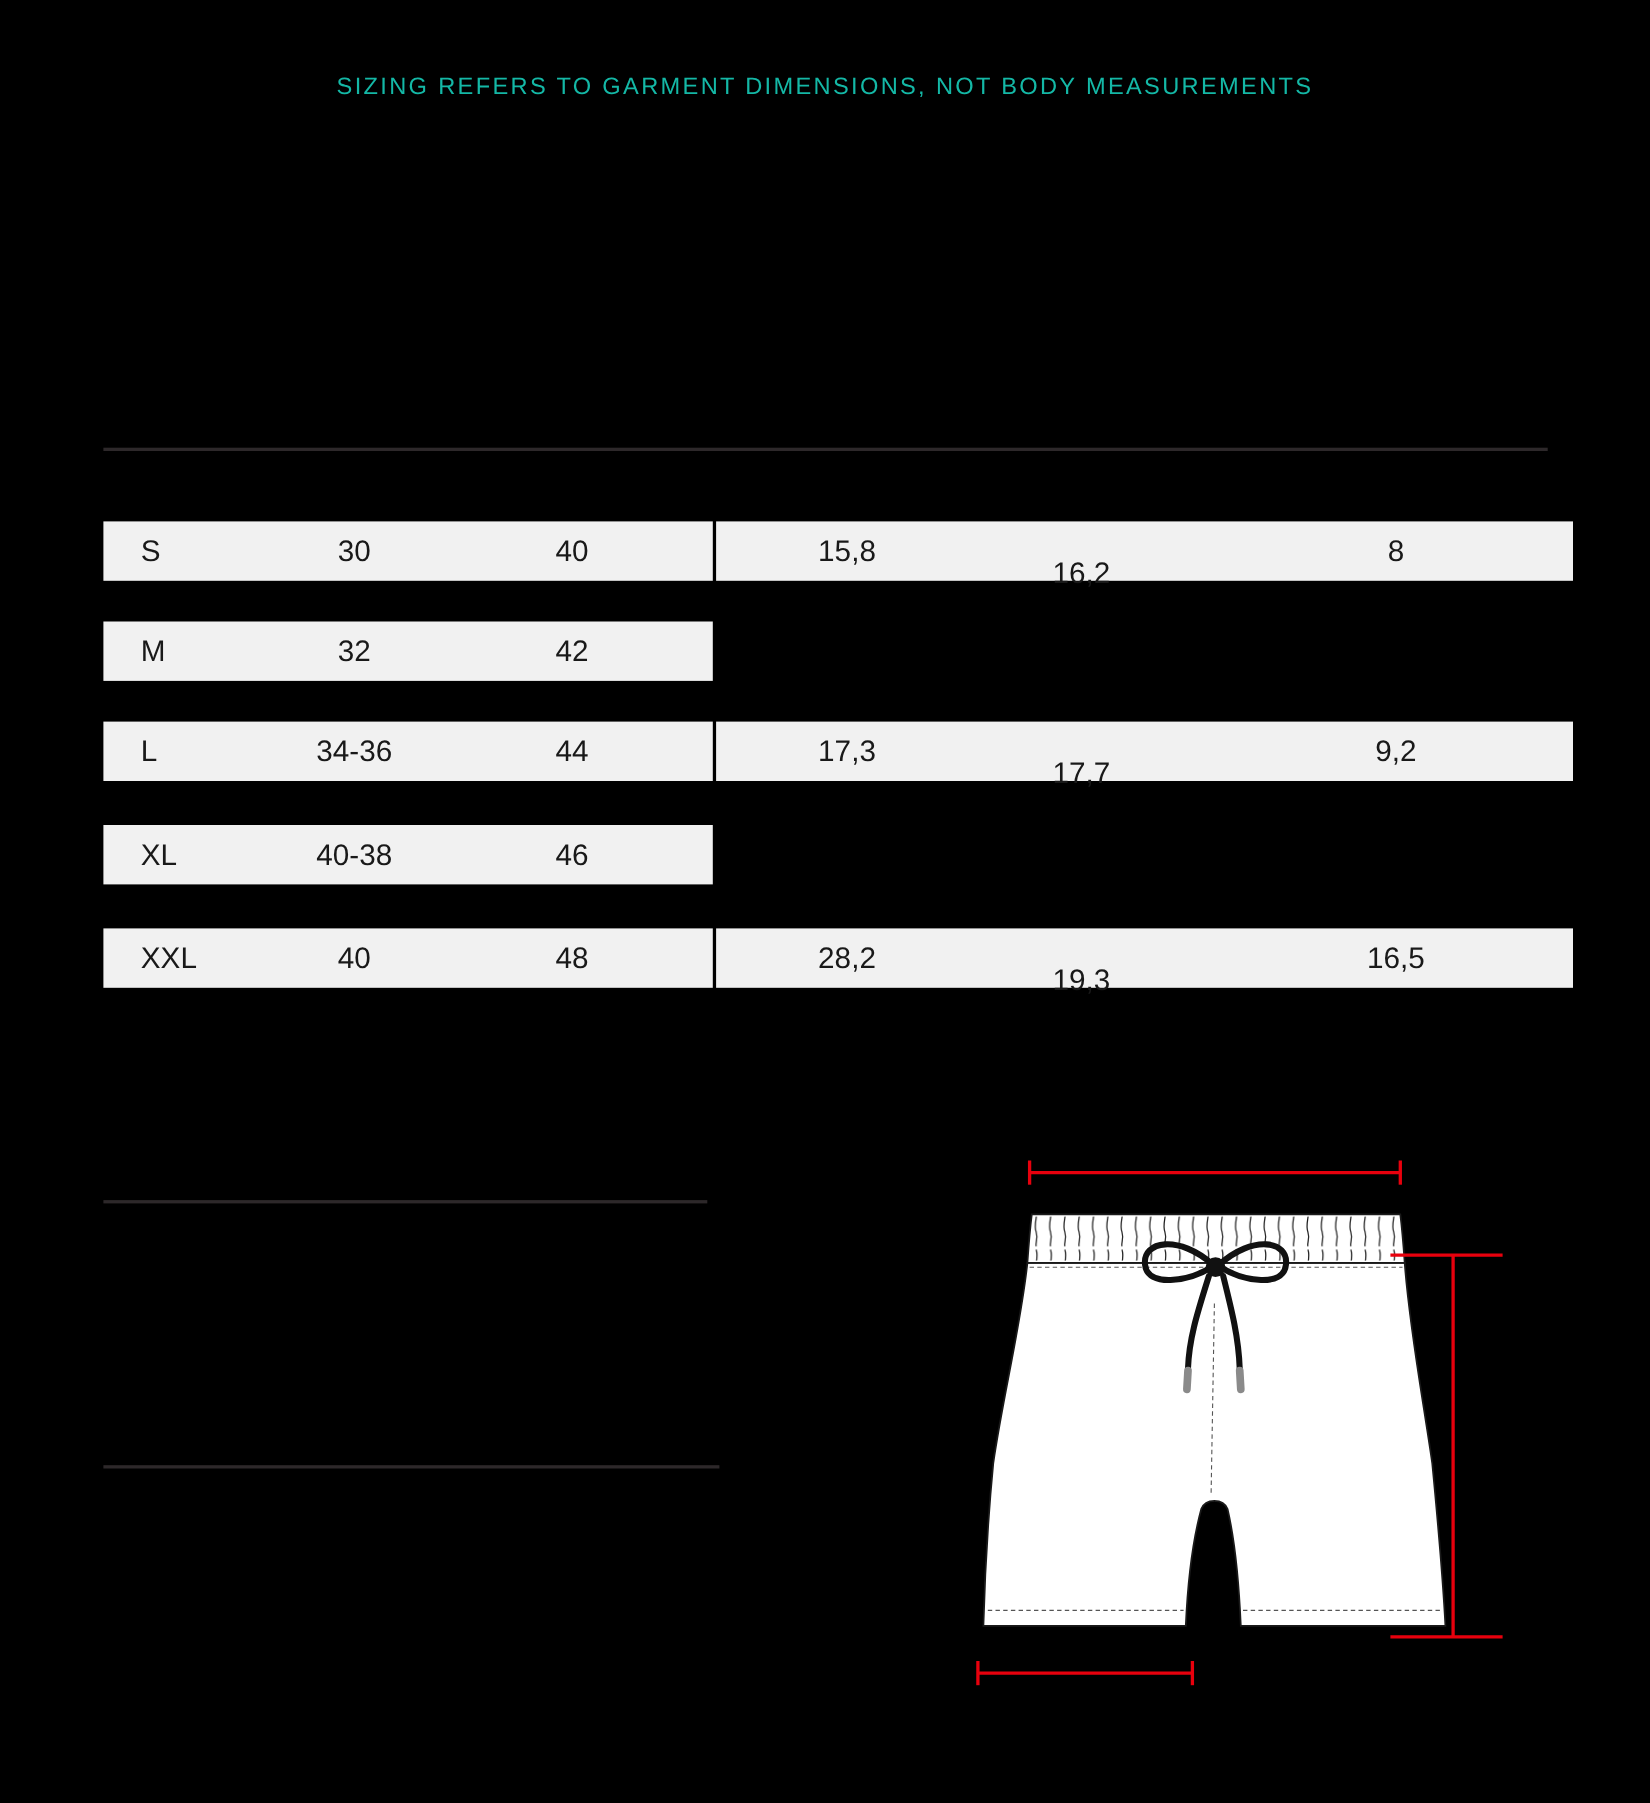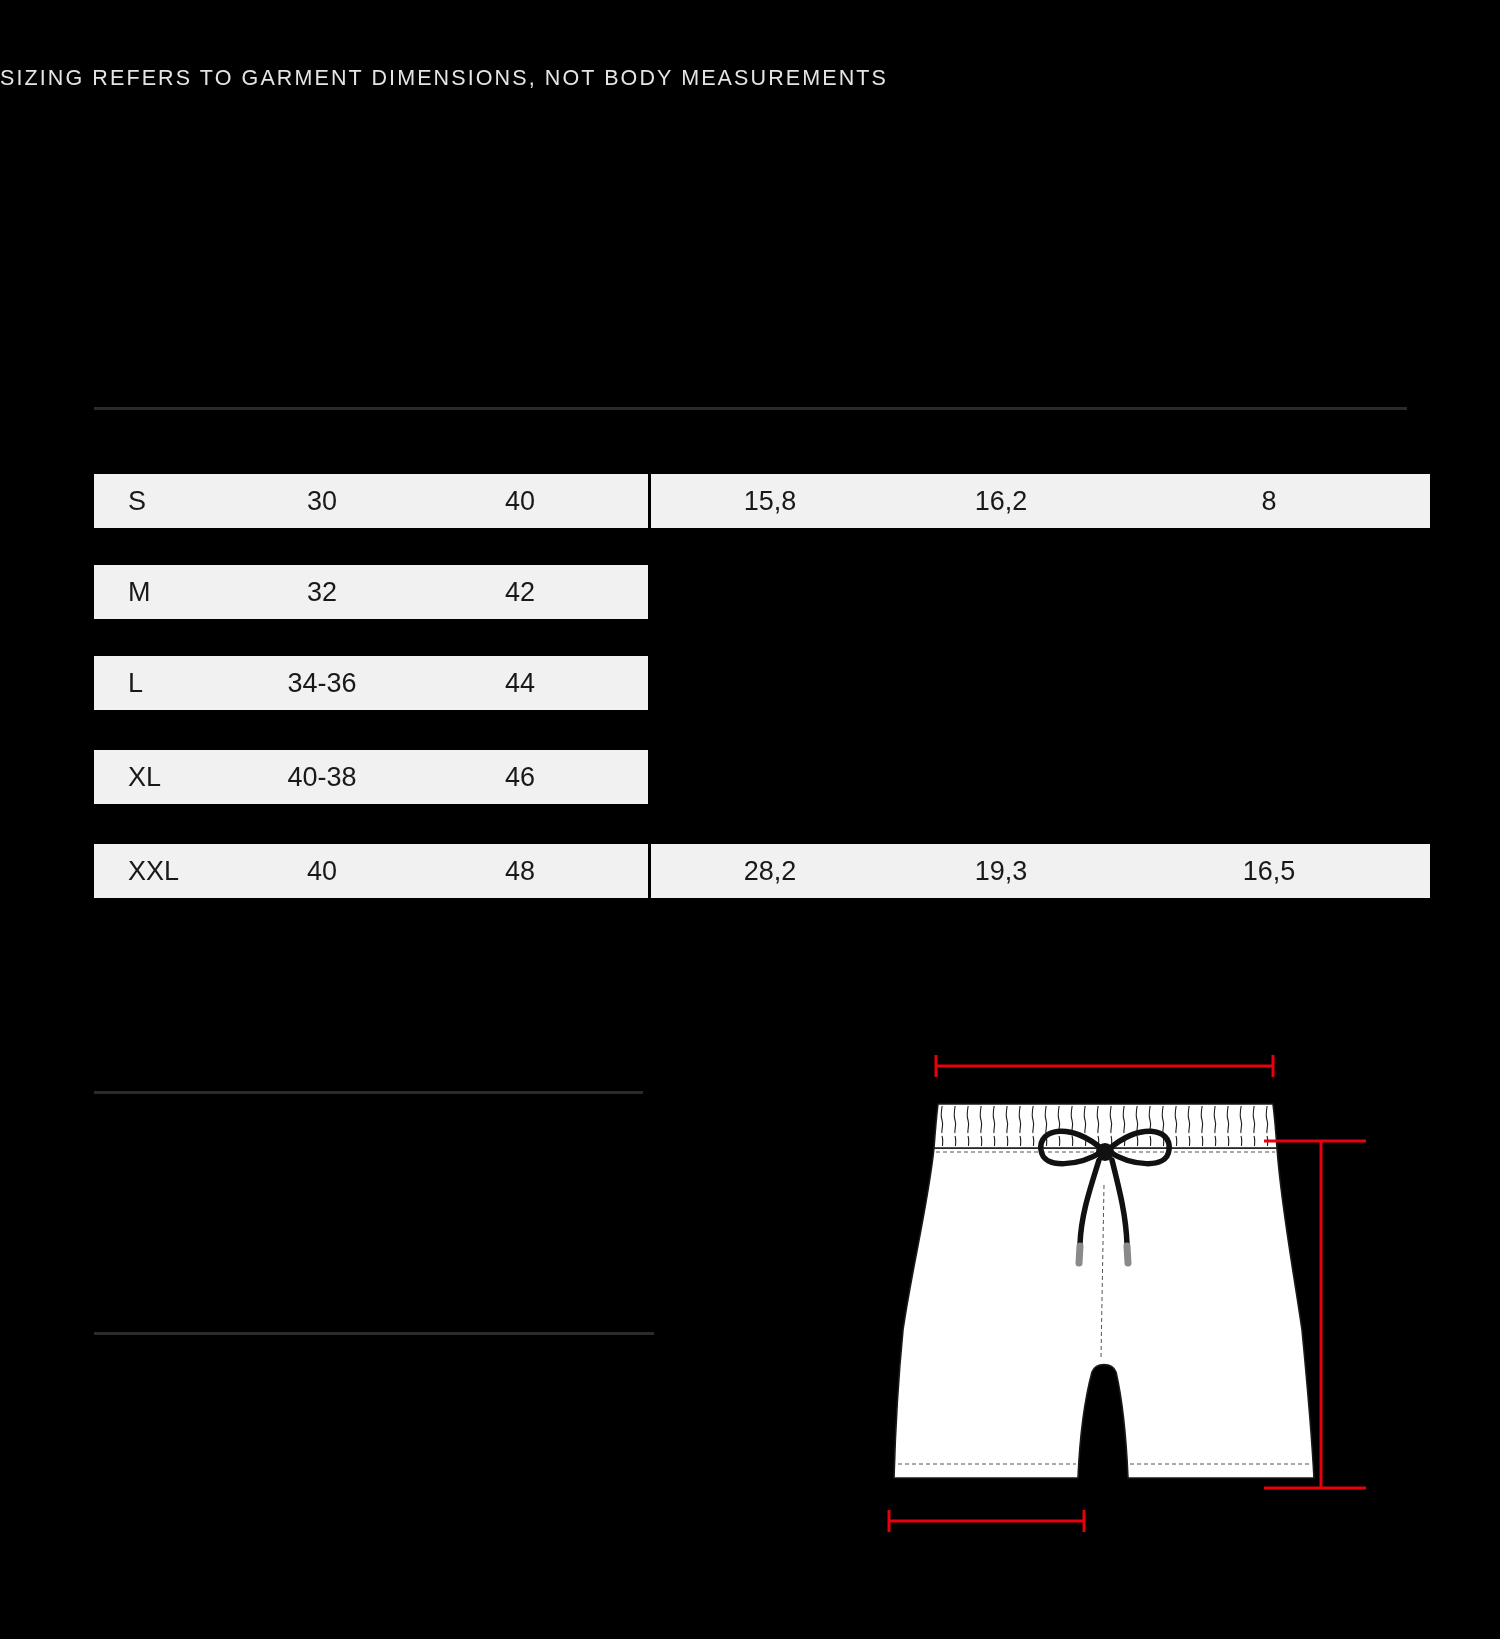--- a/index.html
+++ b/index.html
@@ -1,42 +1,42 @@
 <!DOCTYPE html>
 <html><head>
 <meta charset="utf-8">
 <style>
   html,body{margin:0;padding:0;background:#000;}
   #page{
     position:relative;width:1500px;height:1639px;background:#000;
     font-family:"Liberation Sans", sans-serif;overflow:hidden;
   }
   .note{
-    position:absolute;top:66px;left:0;width:100%;
-    color:#e5e5e5;font-size:21.5px;letter-spacing:2.1px;font-weight:400;
+    position:absolute;top:66px;left:0;width:100%;text-align:center;
+    color:#14b8a6;font-size:21.5px;letter-spacing:2.1px;font-weight:400;
   }
   .rule{position:absolute;height:3px;background:#2d282a;}
   .rule-top{left:94px;top:407px;width:1313px;}
   .rule-mid{left:94px;top:1091px;width:549px;}
   .rule-low{left:94px;top:1332px;width:560px;}
   .trow{position:absolute;left:0;width:100%;height:54px;}
   .tleft,.tright{
     position:absolute;top:0;height:54px;background:#f1f1f1;
   }
   .tleft{left:94px;width:554px;}
   .tright{left:651px;width:779px;}
   .cell{
     position:absolute;top:0;line-height:54px;font-size:27px;color:#191919;
     white-space:nowrap;
   }
   .c-size{left:34px;}
   .c-us{left:228px;transform:translateX(-50%);}
   .c-eu{left:426px;transform:translateX(-50%);}
   .c-m1{left:119px;transform:translateX(-50%);}
-  .c-m2{left:350px;transform:translateX(-50%);}
+  .c-m2{left:332px;transform:translateX(-50%);margin-top:20px;}
   .c-m3{left:618px;transform:translateX(-50%);}
   #diagram{position:absolute;left:850px;top:1020px;width:540px;height:560px;}
 </style>
 </head>
 <body>
 
 <div id="page">
 
   <div class="note">SIZING REFERS TO GARMENT DIMENSIONS, NOT BODY MEASUREMENTS</div>
 
@@ -63,20 +63,25 @@
         <span class="cell c-us">32</span>
         <span class="cell c-eu">42</span>
       </div>
     </div>
 
     <div class="trow" style="top:656px">
       <div class="tleft">
         <span class="cell c-size">L</span>
         <span class="cell c-us">34-36</span>
         <span class="cell c-eu">44</span>
+      </div>
+      <div class="tright">
+        <span class="cell c-m1">17,3</span>
+        <span class="cell c-m2">17,7</span>
+        <span class="cell c-m3">9,2</span>
       </div>
     </div>
 
     <div class="trow" style="top:750px">
       <div class="tleft">
         <span class="cell c-size">XL</span>
         <span class="cell c-us">40-38</span>
         <span class="cell c-eu">46</span>
       </div>
     </div>

